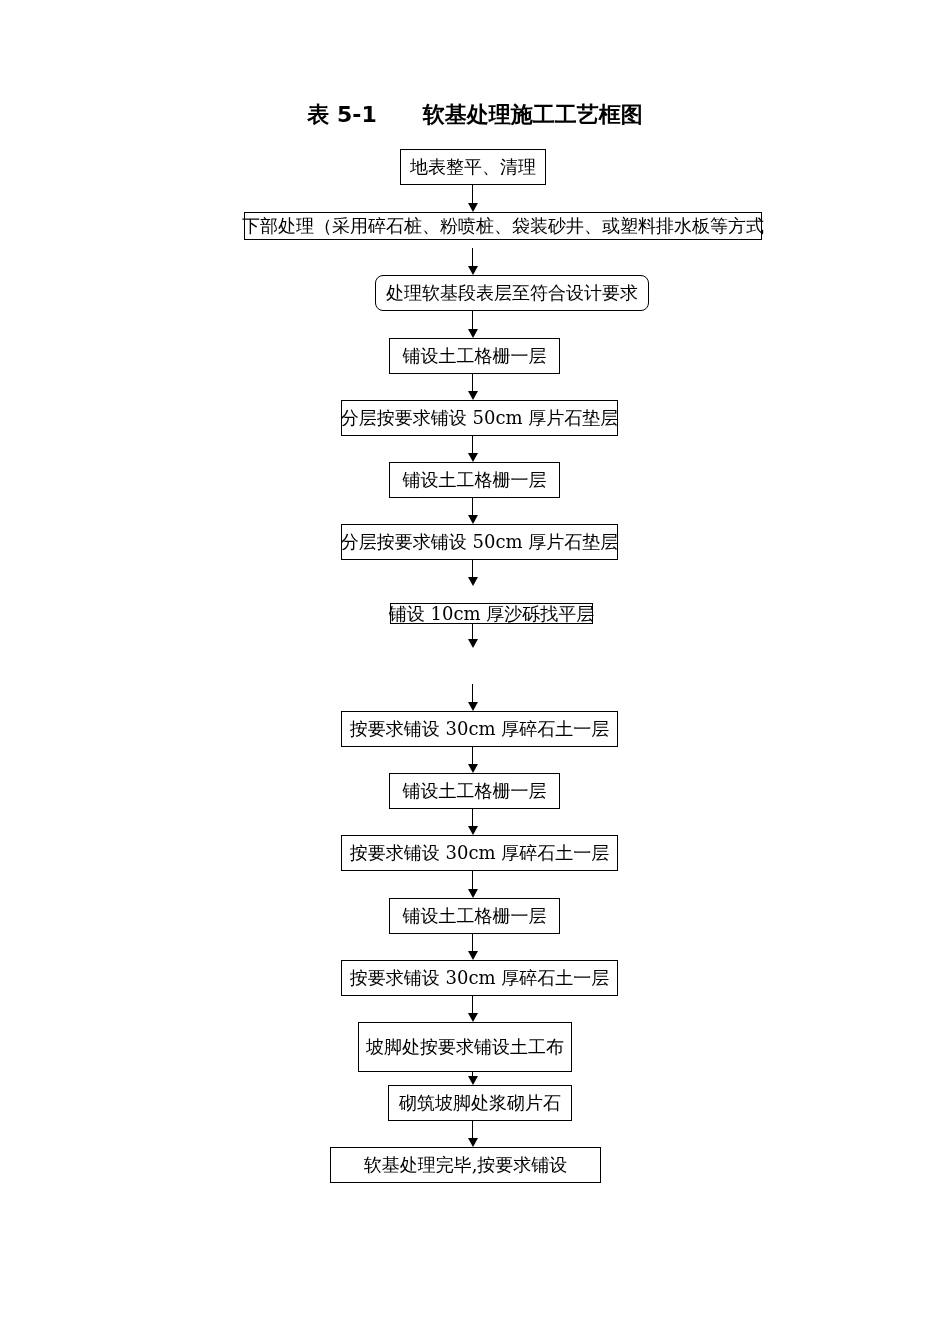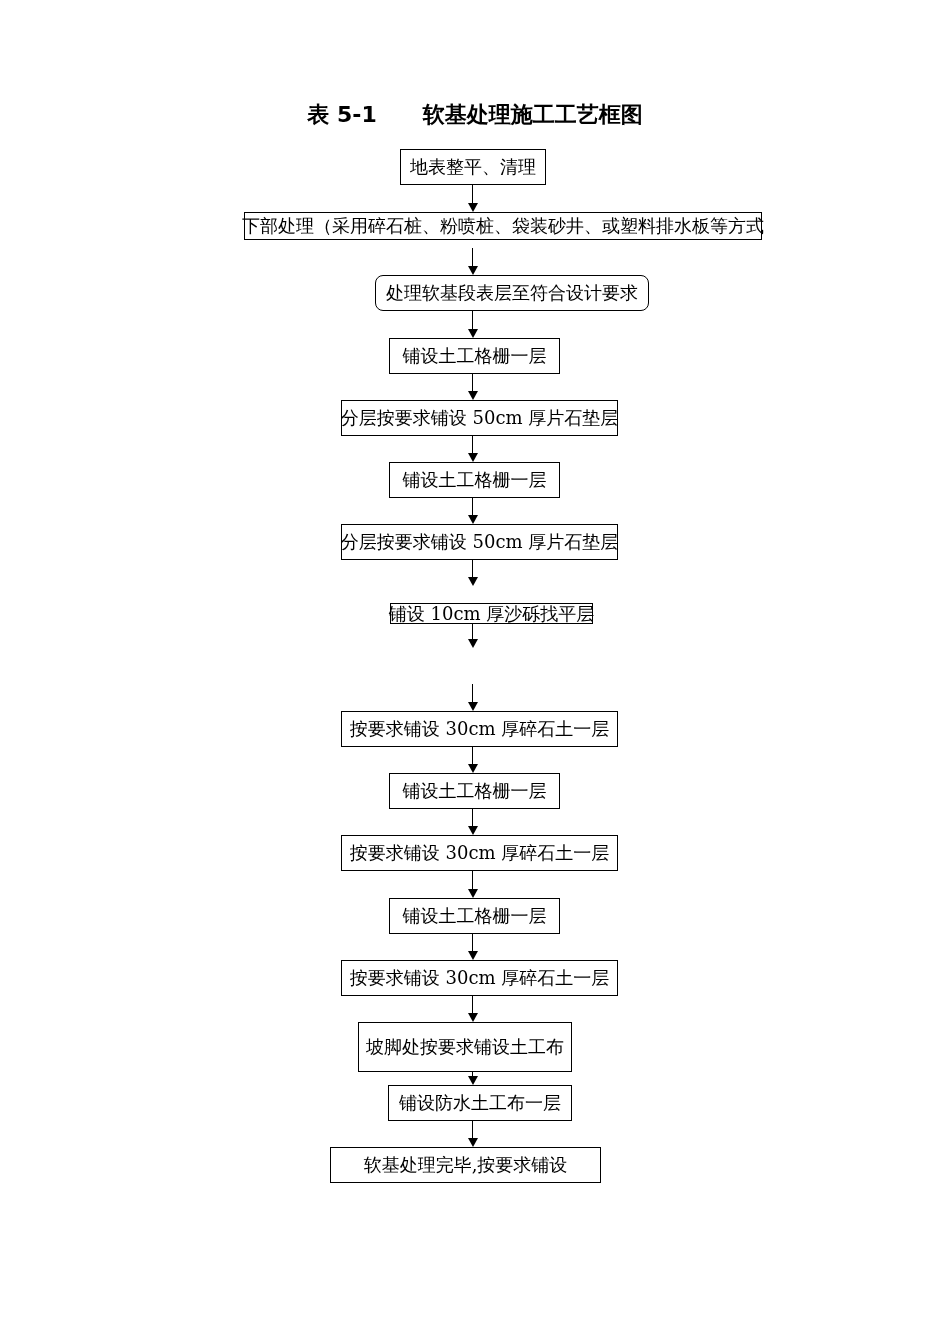--- a/index.html
+++ b/index.html
@@ -124,17 +124,17 @@
       <div class="node" style="left: 341px; top: 400px; width: 277px; height: 36px;"><span>分层按要求铺设 50cm 厚片石垫层</span></div>
       <div class="node" style="left: 389px; top: 462px; width: 171px; height: 36px;"><span>铺设土工格栅一层</span></div>
       <div class="node" style="left: 341px; top: 524px; width: 277px; height: 36px;"><span>分层按要求铺设 50cm 厚片石垫层</span></div>
       <div class="node" style="left: 390px; top: 586px; width: 203px; height: 21px; margin-top: 17px;"><span>铺设 10cm 厚沙砾找平层</span></div>
       <div class="node" style="left: 341px; top: 711px; width: 277px; height: 36px;"><span>按要求铺设 30cm 厚碎石土一层</span></div>
       <div class="node" style="left: 389px; top: 773px; width: 171px; height: 36px;"><span>铺设土工格栅一层</span></div>
       <div class="node" style="left: 341px; top: 835px; width: 277px; height: 36px;"><span>按要求铺设 30cm 厚碎石土一层</span></div>
       <div class="node" style="left: 389px; top: 898px; width: 171px; height: 36px;"><span>铺设土工格栅一层</span></div>
       <div class="node" style="left: 341px; top: 960px; width: 277px; height: 36px;"><span>按要求铺设 30cm 厚碎石土一层</span></div>
       <div class="node" style="left: 358px; top: 1022px; width: 214px; height: 50px;"><span>坡脚处按要求铺设土工布</span></div>
-      <div class="node" style="left: 388px; top: 1085px; width: 184px; height: 36px;"><span>铺设防水土工布一层</span></div>
+      <div class="node" style="left: 388px; top: 1085px; width: 184px; height: 36px;"><span>砌筑坡脚处浆砌片石</span></div>
       <div class="node" style="left: 330px; top: 1147px; width: 271px; height: 36px;"><span>软基处理完毕,按要求铺设</span></div>
     </div>
 
 </div>
 
 </body></html>

